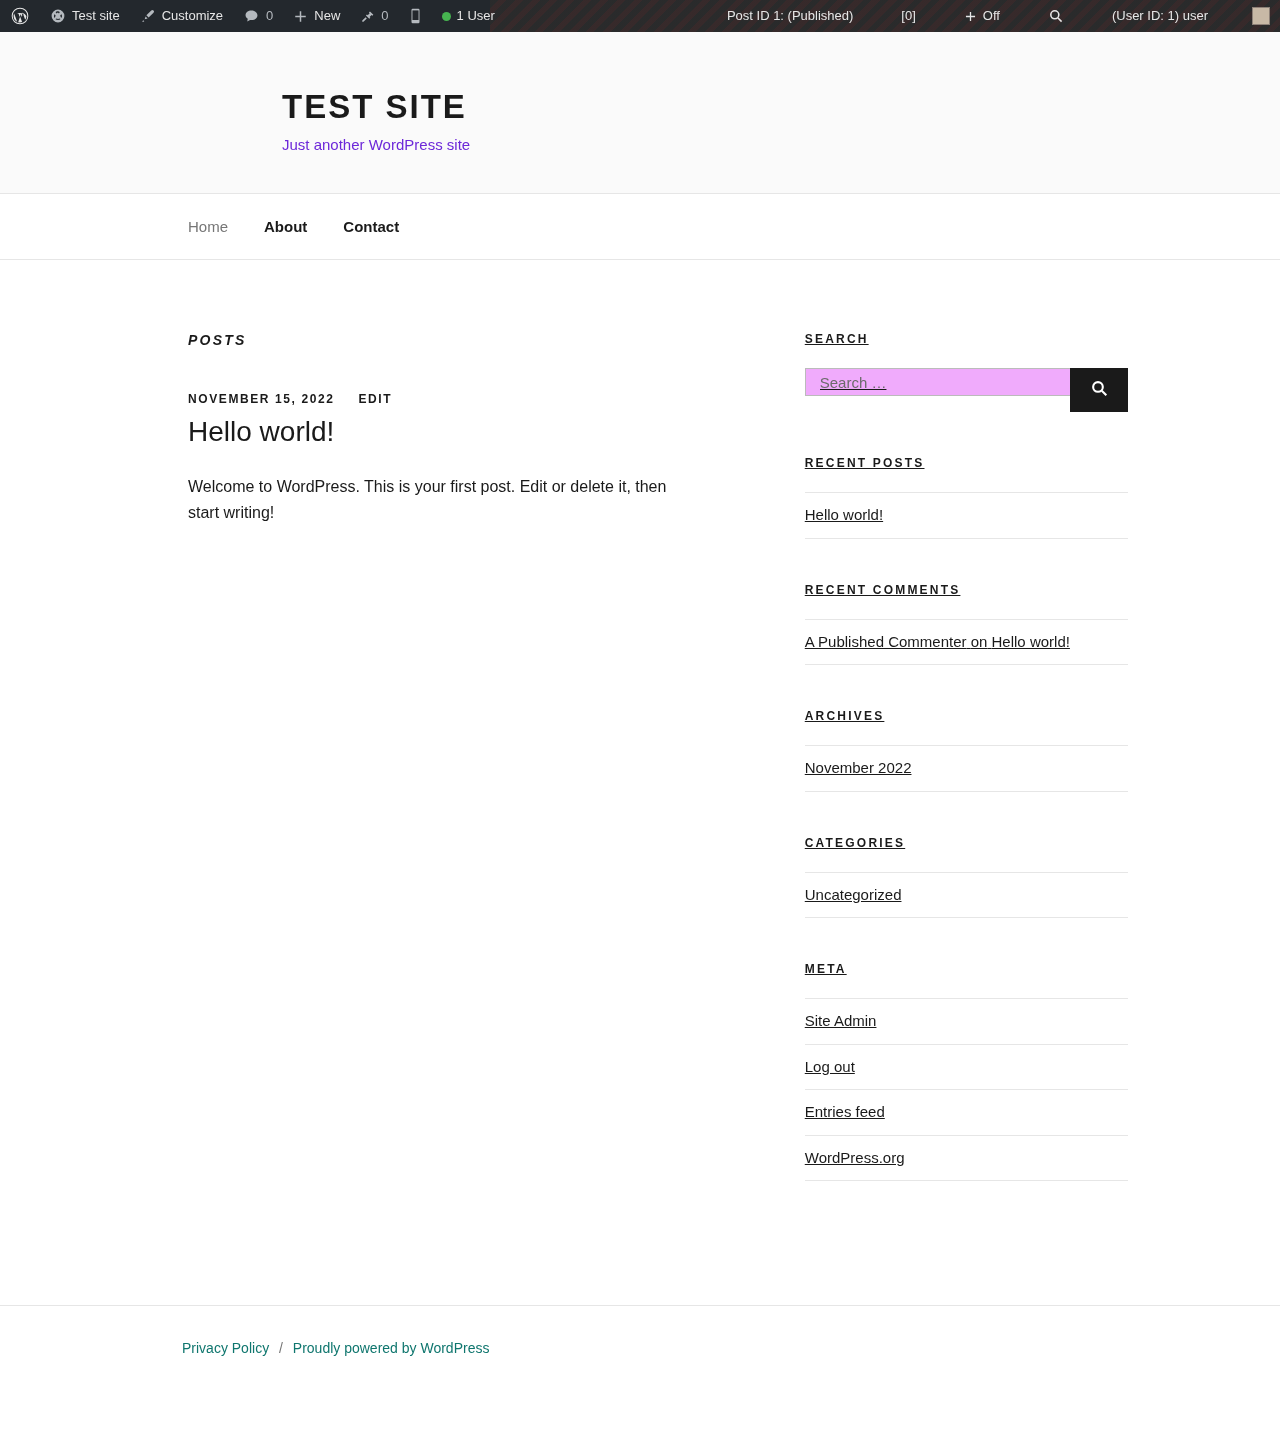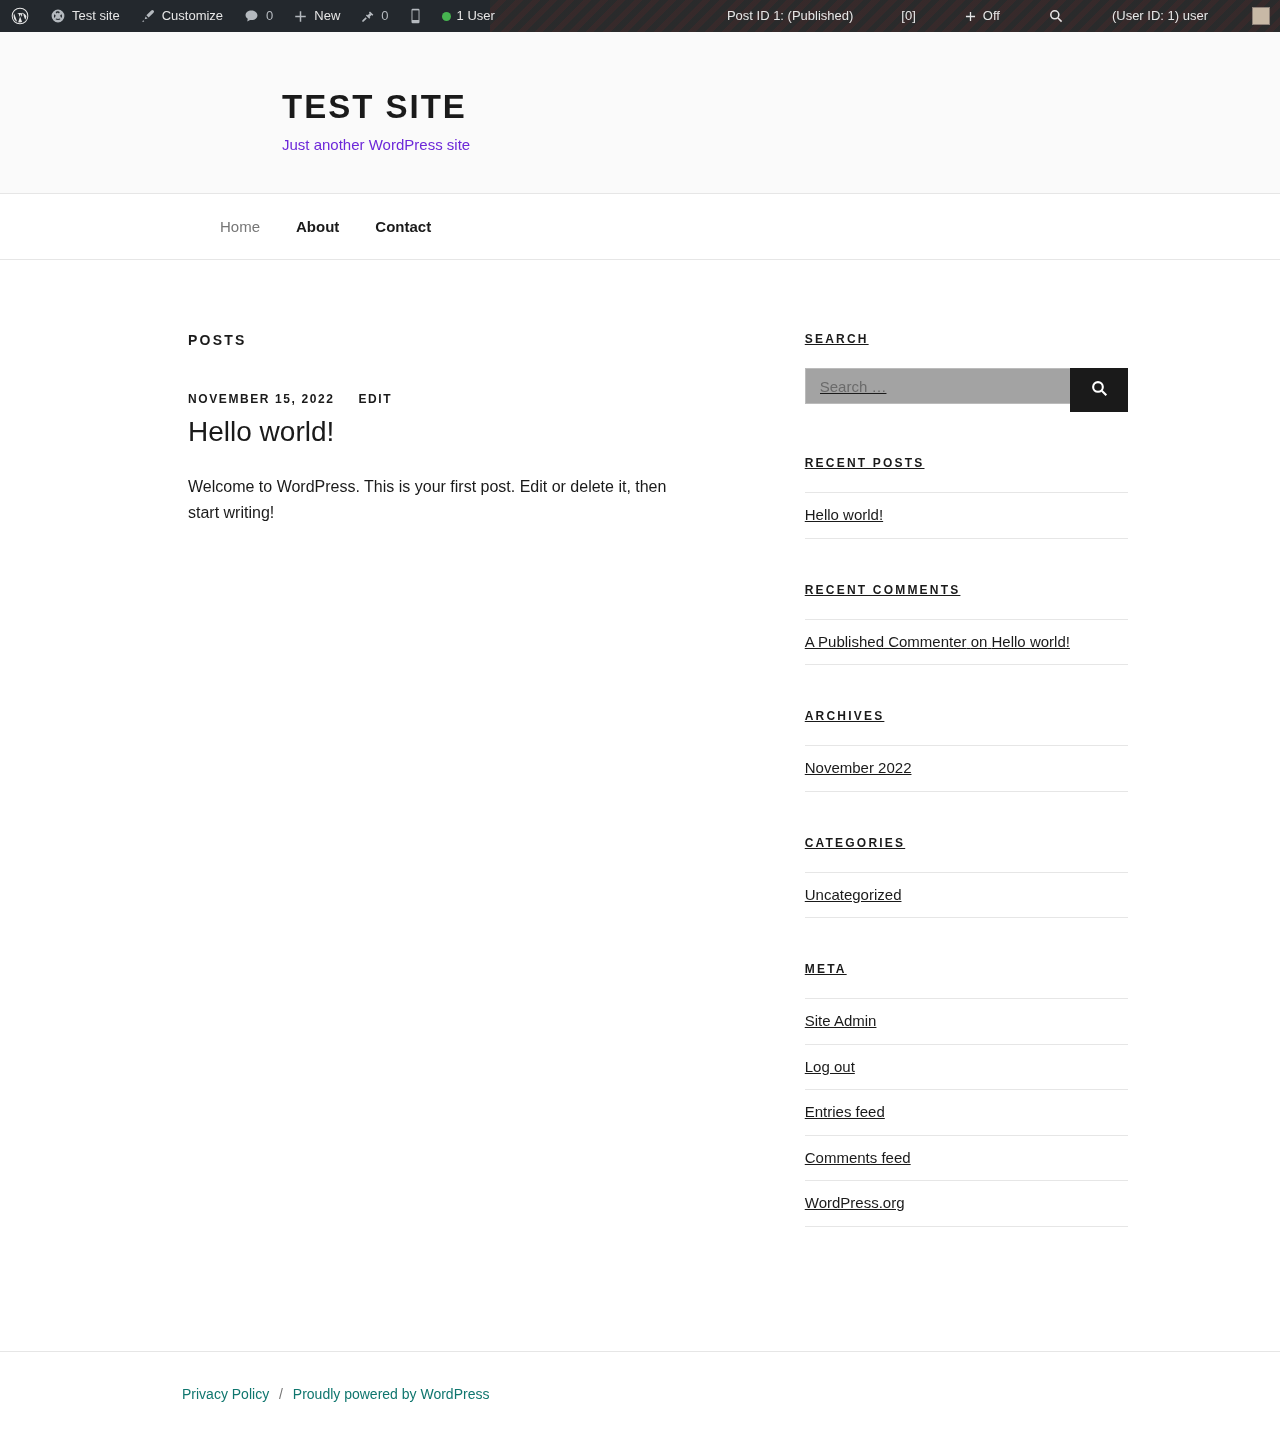--- a/index.html
+++ b/index.html
@@ -78,21 +78,20 @@
     font-size: 15px;
     color: #6d28d9;
     margin: 0;
   }
 
   
   #main-nav {
     border-bottom: 1px solid #e6e6e6;
     background: #fff;
     height: 66px;
-    padding-left: 32px;
   }
   #main-nav ul {
     list-style: none; margin: 0; padding: 0;
     display: flex; align-items: center; height: 66px;
     margin-left: 188px;
   }
   #main-nav li { margin-right: 36px; }
   #main-nav a {
     text-decoration: none;
     font-size: 15px;
@@ -109,20 +108,21 @@
     margin-left: 188px;
     width: 940px;
   }
   #primary { width: 540px; }
   .page-title {
     font-size: 14px;
     letter-spacing: 2.2px;
     font-weight: 700;
     margin: 0 0 44px 0;
     text-transform: uppercase;
+    font-style: italic;
   }
   .entry-meta {
     font-size: 12px;
     letter-spacing: 1.6px;
     font-weight: 700;
     margin-bottom: 10px;
   }
   .entry-meta a { color: #1a1a1a; text-decoration: none; text-transform: uppercase; }
   .entry-meta .sep { display: inline-block; width: 14px; }
   .entry-title {
@@ -146,28 +146,28 @@
     font-size: 12px;
     letter-spacing: 2.2px;
     font-weight: 700;
     text-transform: uppercase;
     margin: 0 0 22px 0;
     color: #1a1a1a;
   }
   .search-form { display: flex; }
   .search-field {
     flex: 1;
-    height: 36px;
+    height: 28px;
     border: 1px solid #bbb;
     border-right: none;
     padding: 0 14px;
     font-size: 15px;
     font-family: "Liberation Sans", sans-serif;
     color: #333;
-    background: #a3a3a3;
+    background: #f0abfc;
   }
   .search-field::placeholder { color: #6b6b6b; }
   .search-submit {
     width: 58px; height: 44px;
     background: #1a1a1a;
     border: none;
     cursor: pointer;
     display: flex; align-items: center; justify-content: center;
   }
   .widget ul { list-style: none; margin: 0; padding: 0; }
@@ -374,21 +374,20 @@
         <li><a href="#">Uncategorized</a></li>
       </ul>
     </section>
 
     <section class="widget">
       <h3 class="widget-title">META</h3>
       <ul>
         <li><a href="#">Site Admin</a></li>
         <li><a href="#">Log out</a></li>
         <li><a href="#">Entries feed</a></li>
-        <li><a href="#">Comments feed</a></li>
         <li><a href="#">WordPress.org</a></li>
       </ul>
     </section>
 
   </aside>
 </div>
 
 <footer id="site-footer">
   <div class="inner2">
     <a href="#">Privacy Policy</a>

